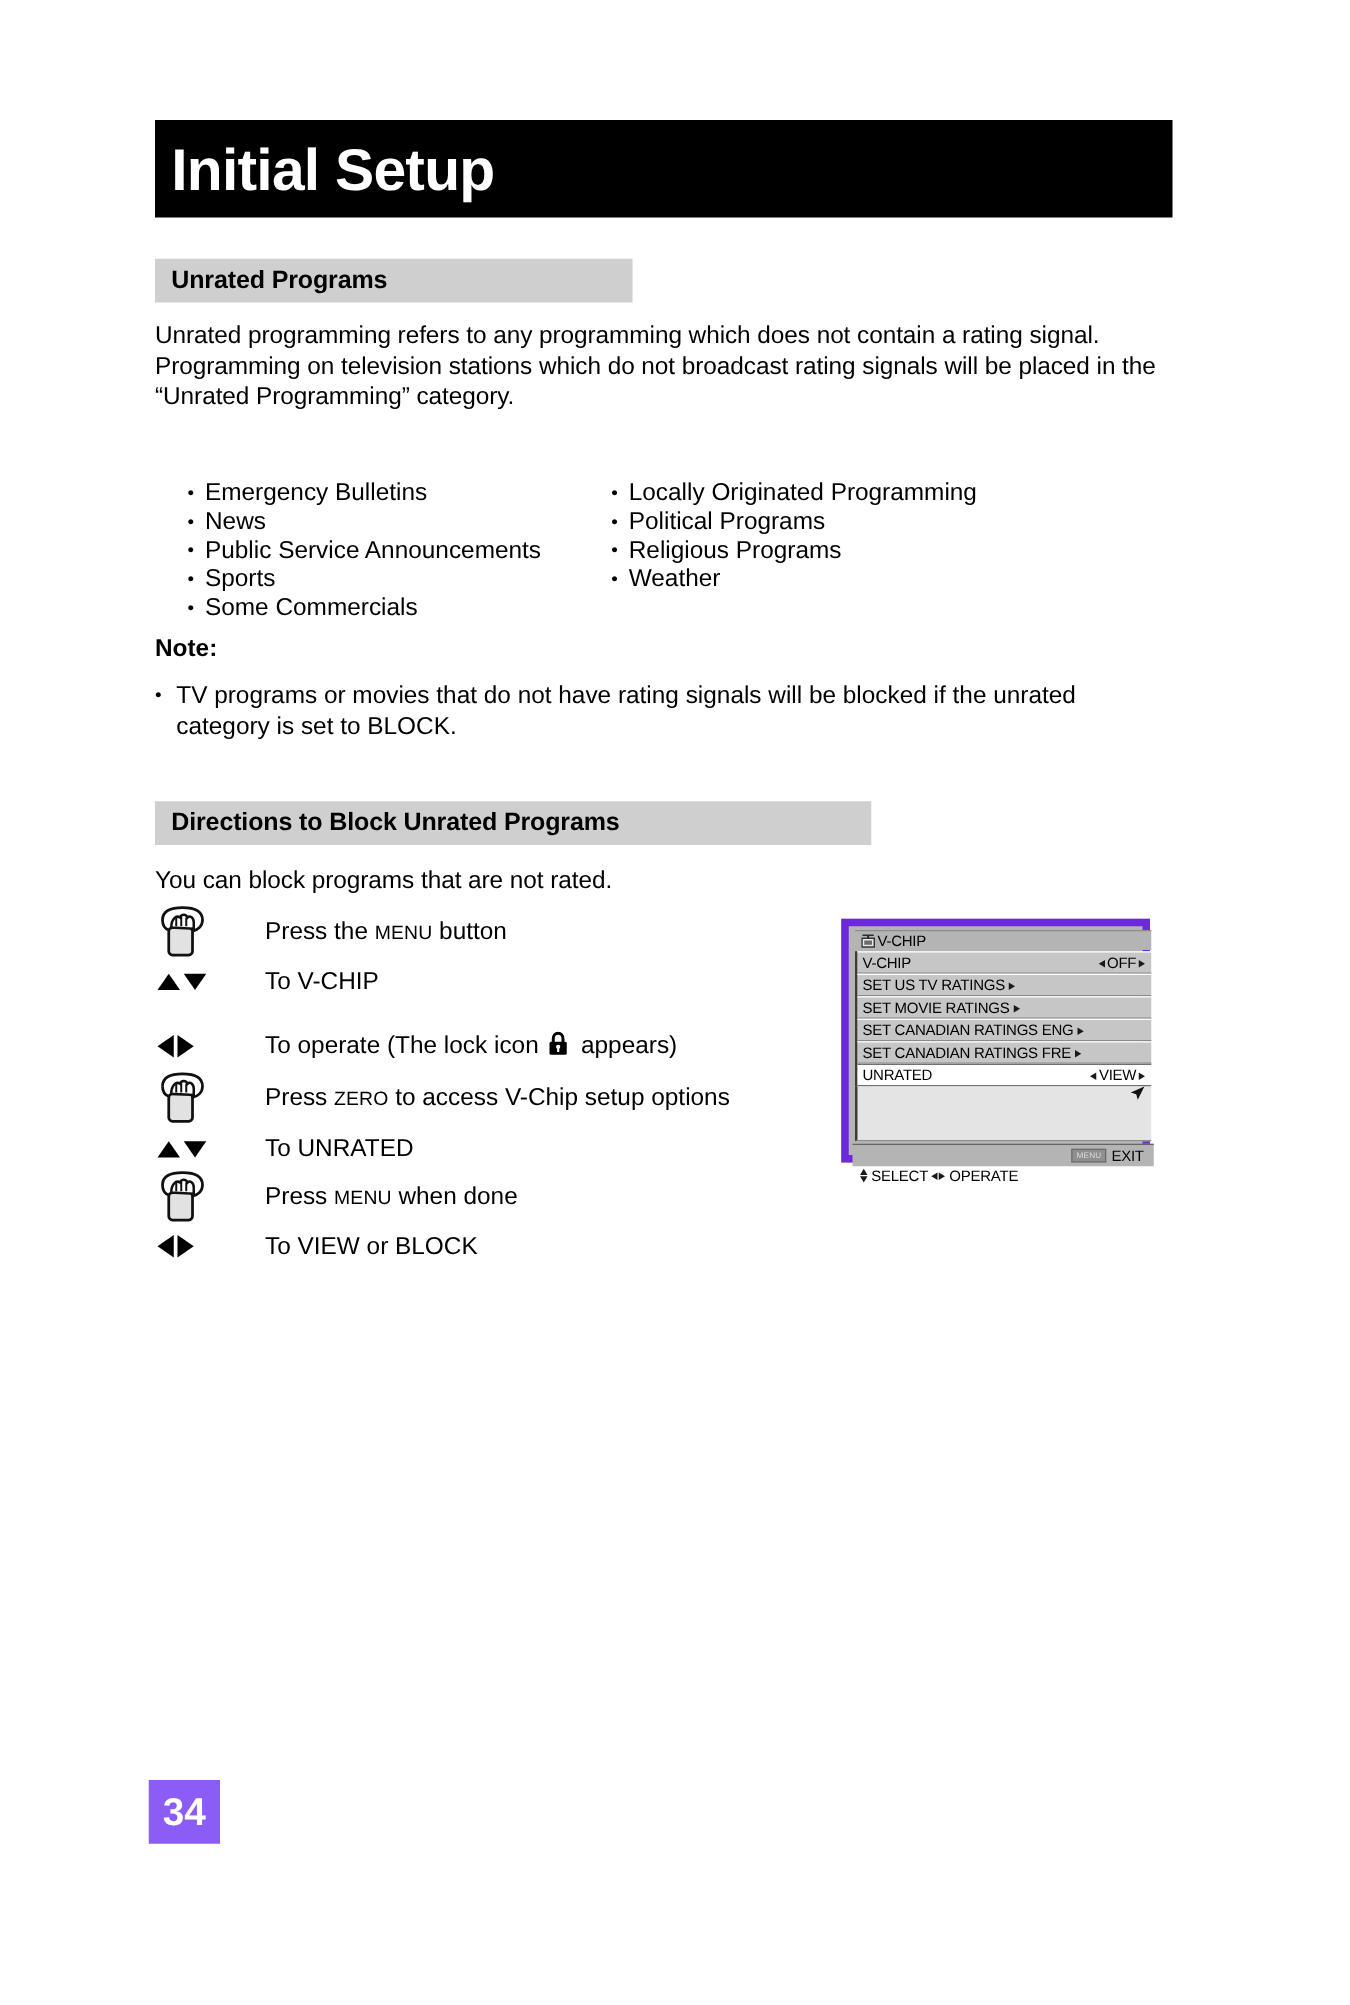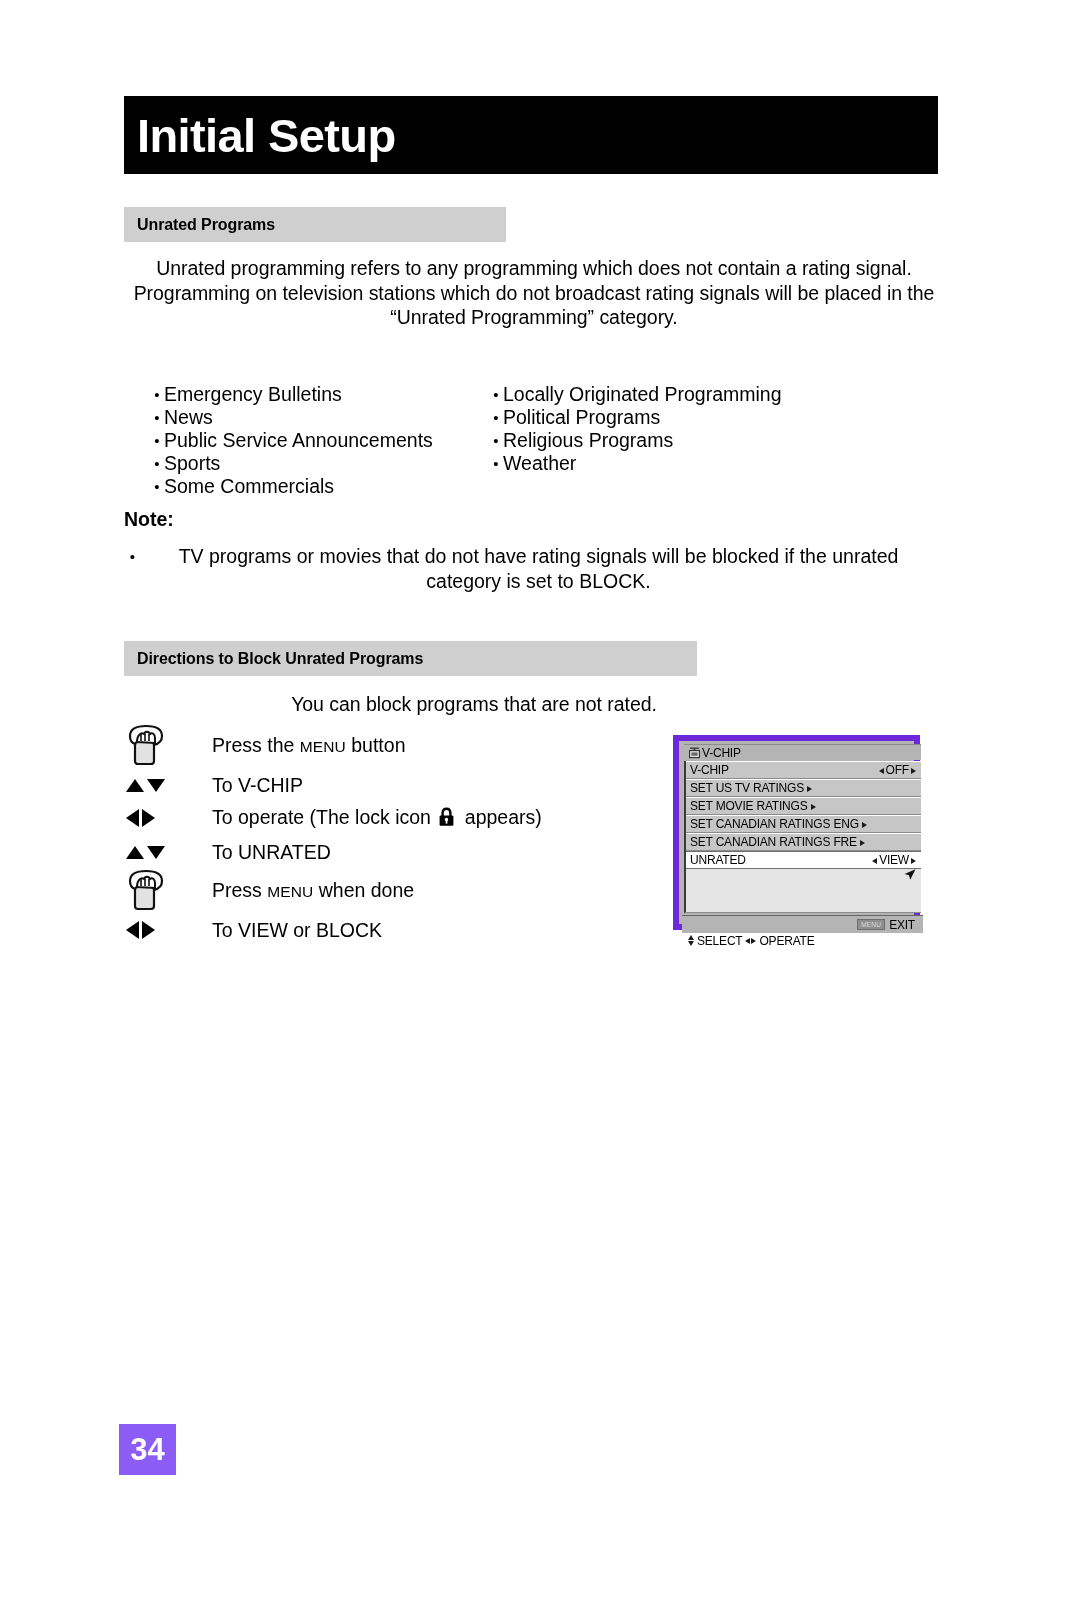--- a/index.html
+++ b/index.html
@@ -14,21 +14,20 @@
     font-family: "Liberation Sans", sans-serif;
     color: #000000;
     overflow: hidden;
   }
 
   .page {
     position: absolute;
     left: 0; top: 0;
     width: 1080px;
     height: 1604px;
-    text-align: center;
   }
 
   
   .title-banner {
     position: absolute;
     left: 124px;
     top: 96px;
     width: 814px;
     height: 78px;
     background: #000000;
@@ -45,21 +44,21 @@
   }
 
   
   .section-bar {
     position: absolute;
     background: #cfcfcf;
     display: flex;
     align-items: center;
   }
   .section-bar .section-title {
-    font-size: 16px;
+    font-size: 20px;
     font-weight: bold;
     padding-left: 13px;
     letter-spacing: -0.1px;
   }
   #bar-unrated {
     left: 124px; top: 207px; width: 382px; height: 35px;
   }
   #bar-directions {
     left: 124px; top: 641px; width: 573px; height: 35px;
   }
@@ -383,35 +382,47 @@
     <div class="step-row" style="height:30px;">
       <div class="step-icon">
         <span class="arrows">
           <span class="tri tri-up"></span>
           <span class="tri tri-down"></span>
         </span>
       </div>
       <div class="step-text"><span>To V-CHIP</span></div>
     </div>
 
-    <div class="step-row" style="height:36px;">
+    <div class="step-row" style="height:36px;margin-top:19px;">
       <div class="step-icon">
         <span class="arrows">
           <span class="tri tri-left"></span>
           <span class="tri tri-right"></span>
         </span>
       </div>
       <div class="step-text"><span>To operate (The lock icon </span><span class="lock-inline"><svg width="17" height="20" viewBox="0 0 17 20" xmlns="http://www.w3.org/2000/svg">
               <path d="M4.6 9 L4.6 6.2 C4.6 3.4 6.3 1.7 8.5 1.7 C10.7 1.7 12.4 3.4 12.4 6.2 L12.4 9" fill="none" stroke="#000" stroke-width="2.4"></path>
               <rect x="1.6" y="8.4" width="13.8" height="10.4" rx="1.2" fill="#000"></rect>
               <circle cx="8.5" cy="12.4" r="1.7" fill="#fff"></circle>
               <rect x="7.7" y="12.6" width="1.7" height="4" fill="#fff"></rect>
             </svg></span><span> appears)</span></div>
     </div>
 
+    <div class="step-row" style="height:48px;">
+      <div class="step-icon">
+        <svg class="hand-icon" width="40" height="44" viewBox="0 0 40 44" xmlns="http://www.w3.org/2000/svg">
+          <path d="M4 12 C4 5, 10 2, 20 2 C30 2, 36 5, 36 12 C36 17, 32 20, 28 21 L28 21" fill="none" stroke="#111" stroke-width="2.2"></path>
+          <path d="M4 12 C4 16, 6 19, 9 20" fill="none" stroke="#111" stroke-width="2.2"></path>
+          <rect x="9" y="18" width="19" height="22" rx="3" fill="#e2e2e2" stroke="#111" stroke-width="2.2"></rect>
+          <path d="M11 18 C11 11, 15 8, 18 10 C19 7, 23 7, 24 10 C26 8, 29 10, 29 14 L29 19 Z" fill="#ffffff" stroke="#111" stroke-width="2"></path>
+          <path d="M15 10 L15 17 M19 9.5 L19 17 M23 10 L23 17" stroke="#111" stroke-width="1.6"></path>
+        </svg>
+      </div>
+      <div class="step-text"><span>Press </span><span class="sc">ZERO</span><span> to access V-Chip setup options</span></div>
+    </div>
 
     <div class="step-row" style="height:32px;">
       <div class="step-icon">
         <span class="arrows">
           <span class="tri tri-up"></span>
           <span class="tri tri-down"></span>
         </span>
       </div>
       <div class="step-text"><span>To UNRATED</span></div>
     </div>

